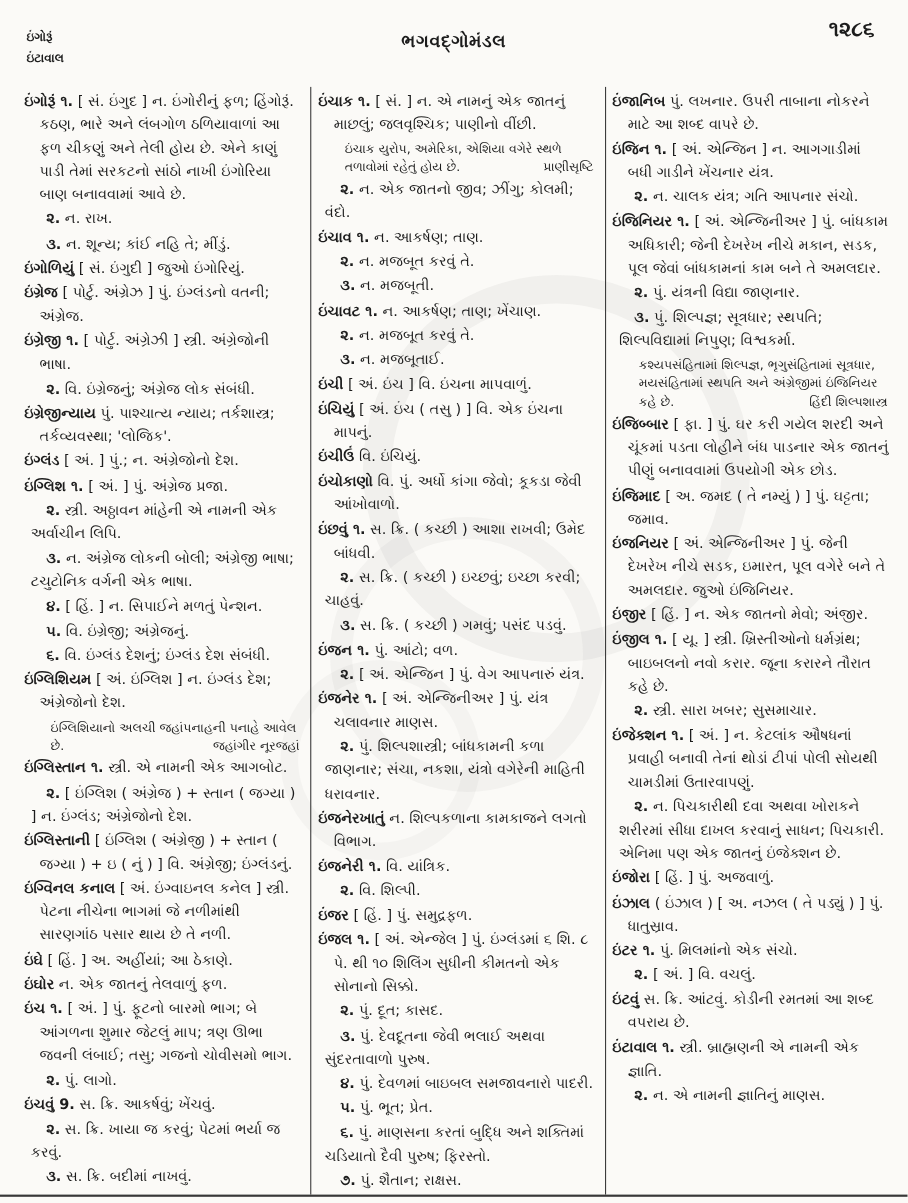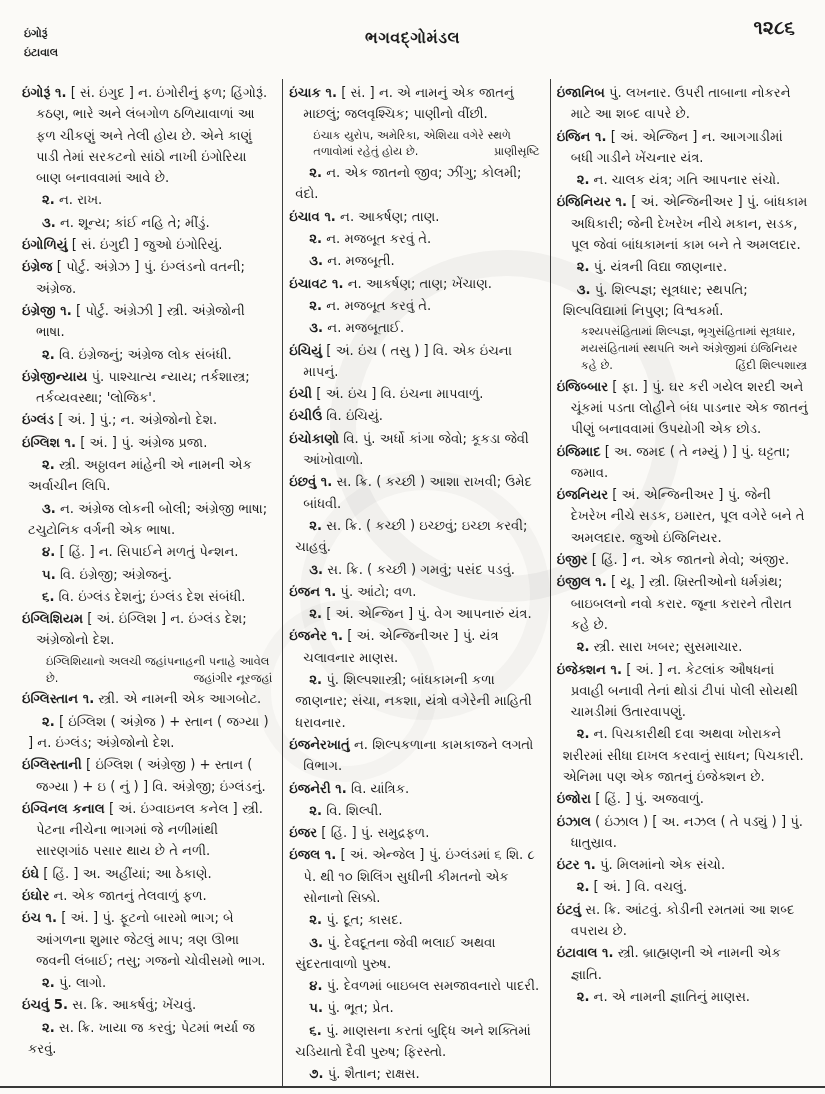--- a/index.html
+++ b/index.html
@@ -75,35 +75,36 @@
         <p class="e"><span class="hw">ઇંગ્લિશિયમ</span> [ અં. ઇંગ્લિશ ] ન. ઇંગ્લંડ દેશ; અંગ્રેજોનો દેશ.</p>
         <p class="q">ઇંગ્લિશિયાનો અલચી જહાંપનાહની પનાહે આવેલ છે. <span class="cite">જહાંગીર નૂરજહાં</span></p>
         <p class="e"><span class="hw">ઇંગ્લિસ્તાન ૧.</span> સ્ત્રી. એ નામની એક આગબોટ.</p>
         <p class="s"><span class="num">૨.</span> [ ઇંગ્લિશ ( અંગ્રેજ ) + સ્તાન ( જગ્યા ) ] ન. ઇંગ્લંડ; અંગ્રેજોનો દેશ.</p>
         <p class="e"><span class="hw">ઇંગ્લિસ્તાની</span> [ ઇંગ્લિશ ( અંગ્રેજી ) + સ્તાન ( જગ્યા ) + ઇ ( નું ) ] વિ. અંગ્રેજી; ઇંગ્લંડનું.</p>
         <p class="e"><span class="hw">ઇંગ્વિનલ કનાલ</span> [ અં. ઇંગ્વાઇનલ કનેલ ] સ્ત્રી. પેટના નીચેના ભાગમાં જે નળીમાંથી સારણગાંઠ પસાર થાય છે તે નળી.</p>
         <p class="e"><span class="hw">ઇંઘે</span> [ હિં. ] અ. અહીંયાં; આ ઠેકાણે.</p>
         <p class="e"><span class="hw">ઇંઘોર</span> ન. એક જાતનું તેલવાળું ફળ.</p>
         <p class="e"><span class="hw">ઇંચ ૧.</span> [ અં. ] પું. ફૂટનો બારમો ભાગ; બે આંગળના શુમાર જેટલું માપ; ત્રણ ઊભા જવની લંબાઈ; તસુ; ગજનો ચોવીસમો ભાગ.</p>
         <p class="s"><span class="num">૨.</span> પું. લાગો.</p>
-        <p class="e"><span class="hw">ઇંચવું 5.</span> સ. ક્રિ. આકર્ષવું; ખેંચવું.</p>
+        <p class="e"><span class="hw">ઇંચવું 9.</span> સ. ક્રિ. આકર્ષવું; ખેંચવું.</p>
         <p class="s"><span class="num">૨.</span> સ. ક્રિ. ખાયા જ કરવું; પેટમાં ભર્યા જ કરવું.</p>
+        <p class="s"><span class="num">૩.</span> સ. ક્રિ. બદીમાં નાખવું.</p>
       </div>
     <div class="col divider" id="col-1">
         <p class="e"><span class="hw">ઇંચાક ૧.</span> [ સં. ] ન. એ નામનું એક જાતનું માછલું; જલવૃશ્ચિક; પાણીનો વીંછી.</p>
         <p class="q">ઇંચાક યુરોપ, અમેરિકા, એશિયા વગેરે સ્થળે તળાવોમાં રહેતું હોય છે. <span class="cite">પ્રાણીસૃષ્ટિ</span></p>
         <p class="s"><span class="num">૨.</span> ન. એક જાતનો જીવ; ઝીંગુ; કોલમી; વંદો.</p>
         <p class="e"><span class="hw">ઇંચાવ ૧.</span> ન. આકર્ષણ; તાણ.</p>
         <p class="s"><span class="num">૨.</span> ન. મજબૂત કરવું તે.</p>
         <p class="s"><span class="num">૩.</span> ન. મજબૂતી.</p>
         <p class="e"><span class="hw">ઇંચાવટ ૧.</span> ન. આકર્ષણ; તાણ; ખેંચાણ.</p>
         <p class="s"><span class="num">૨.</span> ન. મજબૂત કરવું તે.</p>
         <p class="s"><span class="num">૩.</span> ન. મજબૂતાઈ.</p>
+        <p class="e"><span class="hw">ઇંચી</span> [ અં. ઇંચ ] વિ. ઇંચના માપવાળું.</p>
         <p class="e"><span class="hw">ઇંચિયું</span> [ અં. ઇંચ ( તસુ ) ] વિ. એક ઇંચના માપનું.</p>
-        <p class="e"><span class="hw">ઇંચી</span> [ અં. ઇંચ ] વિ. ઇંચના માપવાળું.</p>
         <p class="e"><span class="hw">ઇંચીઉં</span> વિ. ઇંચિયું.</p>
         <p class="e"><span class="hw">ઇંચોકાણો</span> વિ. પું. અર્ધો કાંગા જેવો; કૂકડા જેવી આંખોવાળો.</p>
         <p class="e"><span class="hw">ઇંછવું ૧.</span> સ. ક્રિ. ( કચ્છી ) આશા રાખવી; ઉમેદ બાંધવી.</p>
         <p class="s"><span class="num">૨.</span> સ. ક્રિ. ( કચ્છી ) ઇચ્છવું; ઇચ્છા કરવી; ચાહવું.</p>
         <p class="s"><span class="num">૩.</span> સ. ક્રિ. ( કચ્છી ) ગમવું; પસંદ પડવું.</p>
         <p class="e"><span class="hw">ઇંજન ૧.</span> પું. આંટો; વળ.</p>
         <p class="s"><span class="num">૨.</span> [ અં. એન્જિન ] પું. વેગ આપનારું યંત્ર.</p>
         <p class="e"><span class="hw">ઇંજનેર ૧.</span> [ અં. એન્જિનીઅર ] પું. યંત્ર ચલાવનાર માણસ.</p>
         <p class="s"><span class="num">૨.</span> પું. શિલ્પશાસ્ત્રી; બાંધકામની કળા જાણનાર; સંચા, નકશા, યંત્રો વગેરેની માહિતી ધરાવનાર.</p>
         <p class="e"><span class="hw">ઇંજનેરખાતું</span> ન. શિલ્પકળાના કામકાજને લગતો વિભાગ.</p>

